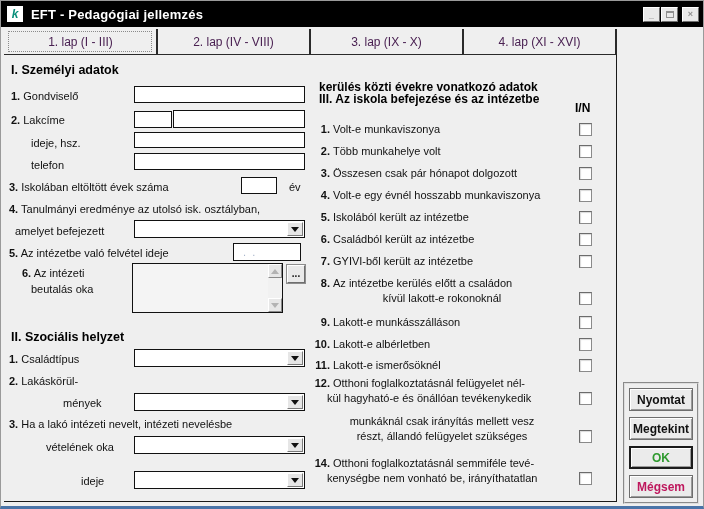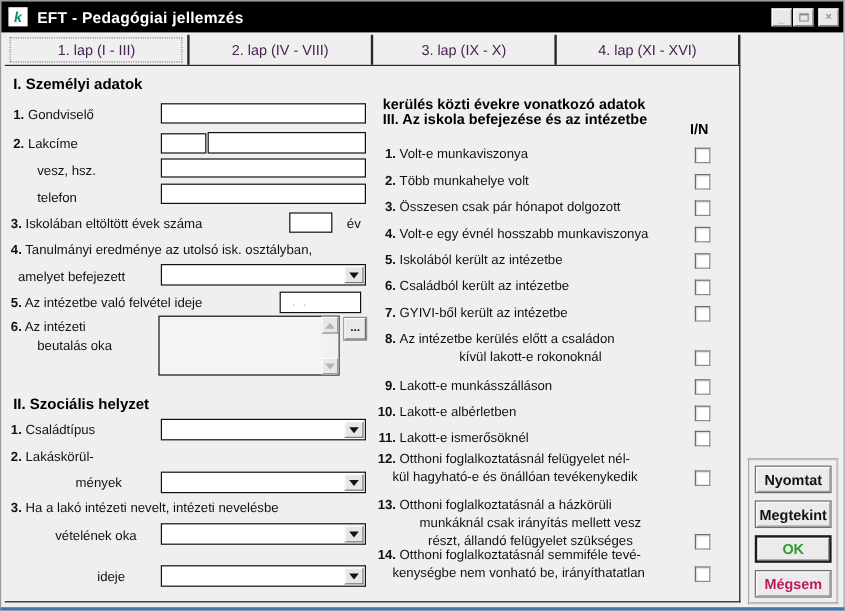--- a/index.html
+++ b/index.html
@@ -123,21 +123,21 @@
     <span class="b">1.</span> <span>Gondviselő</span>
   </div>
   <input class="inp" style="left: 133px; top: 85px; width: 171px; height: 17px;" value="">
 
   <div class="lbl" style="left:10px; top:113px;">
     <span class="b">2.</span> <span>Lakcíme</span>
   </div>
   <input class="inp" style="left: 133px; top: 110px; width: 38px; height: 17px;" value="">
   <input class="inp" style="left: 172px; top: 109px; width: 132px; height: 18px;" value="">
 
-  <div class="lbl" style="left:30px; top:136px;">vesz, hsz.</div>
+  <div class="lbl" style="left:30px; top:136px;">ideje, hsz.</div>
   <input class="inp" style="left: 133px; top: 131px; width: 171px; height: 16px;" value="">
 
   <div class="lbl" style="left:30px; top:158px;">telefon</div>
   <input class="inp" style="left: 133px; top: 152px; width: 171px; height: 17px;" value="">
 
   <div class="lbl" style="left:8px; top:180px;">
     <span class="b">3.</span> <span>Iskolában eltöltött évek száma</span>
   </div>
   <input class="inp" style="left: 240px; top: 176px; width: 36px; height: 17px;" value="">
   <div class="lbl" style="left:288px; top:180px;">év</div>
@@ -150,21 +150,21 @@
     <span class="combo-btn">
         <span class="arr"></span>
       </span>
   </div>
 
   <div class="lbl" style="left:8px; top:246px;">
     <span class="b">5.</span> <span>Az intézetbe való felvétel ideje</span>
   </div>
   <input class="inp date" style="left: 232px; top: 242px; width: 68px; height: 18px;" value="  .  .">
 
-  <div class="lbl" style="left:8px; top:266px;">
+  <div class="lbl" style="left:21px; top:266px;">
     <span class="b">6.</span> <span>Az intézeti</span>
   </div>
   <div class="lbl" style="left:30px; top:282px;">beutalás oka</div>
   <div class="memo">
     <span></span>
     <span class="sb">
       <span class="sb-btn up">
           <span class="tri-up"></span>
         </span>
       <span class="sb-btn down">
@@ -260,21 +260,20 @@
   <div class="chk-row" style="top:357px;">
     <div class="line"><span class="num">11.</span><span>Lakott-e ismerősöknél</span></div>
     <span class="cb"></span>
   </div>
   <div class="chk-row" style="top:375px;">
     <div class="line"><span class="num">12.</span><span>Otthoni foglalkoztatásnál felügyelet nél-</span></div>
     <div class="line cont-ind">kül hagyható-e és önállóan tevékenykedik</div>
     <span class="cb"></span>
   </div>
   <div class="chk-row" style="top:413px;">
-    <div class="line"><span class="num">13.</span><span>Otthoni foglalkoztatásnál a házkörüli</span></div>
     <div class="line cont-right">munkáknál csak irányítás mellett vesz</div>
     <div class="line cont-right">részt, állandó felügyelet szükséges</div>
     <span class="cb"></span>
   </div>
   <div class="chk-row" style="top:455px;">
     <div class="line"><span class="num">14.</span><span>Otthoni foglalkoztatásnál semmiféle tevé-</span></div>
     <div class="line cont-ind">kenységbe nem vonható be, irányíthatatlan</div>
     <span class="cb"></span>
   </div>
 

